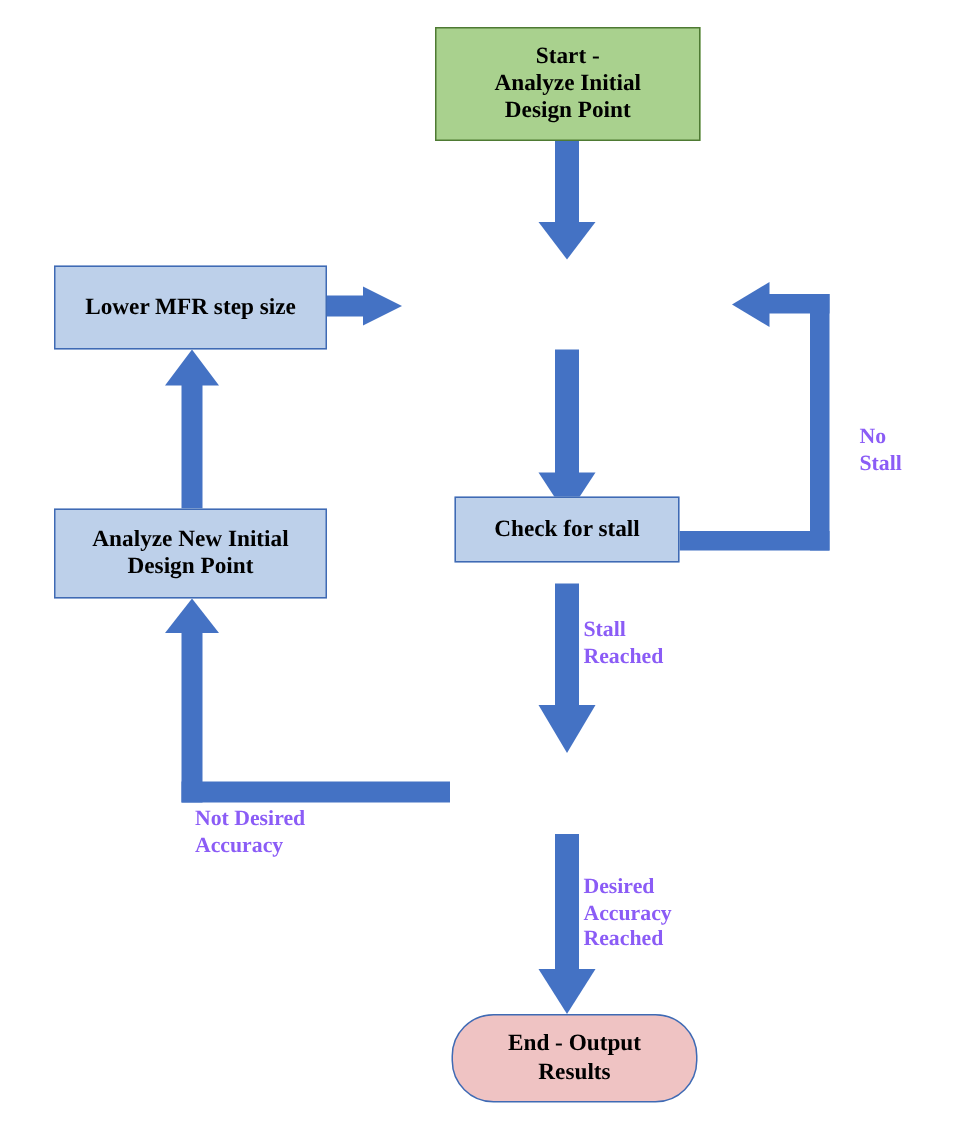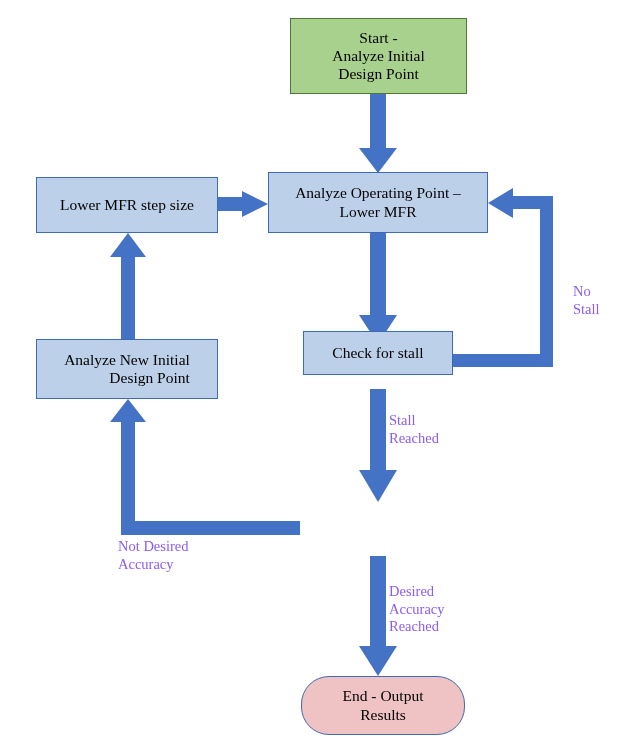--- a/index.html
+++ b/index.html
@@ -13,20 +13,21 @@
     font-family: "Liberation Serif", "DejaVu Serif", serif;
     position: relative;
     overflow: hidden;
   }
   #flow-canvas {
     position: absolute;
     left: 0;
     top: 0;
     width: 580px;
     height: 755px;
+    font-weight: bold;
   }
   .node {
     position: absolute;
     box-sizing: border-box;
     display: flex;
     align-items: center;
     justify-content: center;
     text-align: center;
     line-height: 1.18;
     color: #000000;
@@ -117,46 +118,42 @@
   <div class="node node-green" style="left:290px; top:18px; width:177px; height:76px;">
     <span>Start -
 Analyze Initial
 Design Point</span>
   </div>
 
   <div class="node node-blue" style="left:36px; top:177px; width:182px; height:56px;">
     <span>Lower MFR step size</span>
   </div>
 
-  <div class="node node-blue" style="left:268px; top:172px; width:220px; height:61px;">
-    <span>Analyze Operating Point –
-Lower MFR</span>
-  </div>
 
-  <div class="node node-blue" style="left:36px; top:339px; width:182px; height:60px;text-align:right;">
+  <div class="node node-blue" style="left:36px; top:339px; width:182px; height:60px;">
     <span>Analyze New Initial
 Design Point</span>
   </div>
 
   <div class="node node-blue" style="left:303px; top:331px; width:150px; height:44px;">
     <span>Check for stall</span>
   </div>
 
 
   <div class="node node-pink" style="left:301px; top:676px; width:164px; height:59px;border-radius:28px;">
     <span>End - Output
 Results</span>
   </div>
 
   <div class="edge-label" style="left:573px; top:283px;">No
 Stall</div>
 
   <div class="edge-label" style="left:389px; top:412px;">Stall
 Reached</div>
 
-  <div class="edge-label" style="left:118px; top:538px;">Not Desired
+  <div class="edge-label" style="left:130px; top:538px;">Not Desired
 Accuracy</div>
 
   <div class="edge-label" style="left:389px; top:583px;">Desired
 Accuracy
 Reached</div>
 
 </div>
 
 </body></html>

